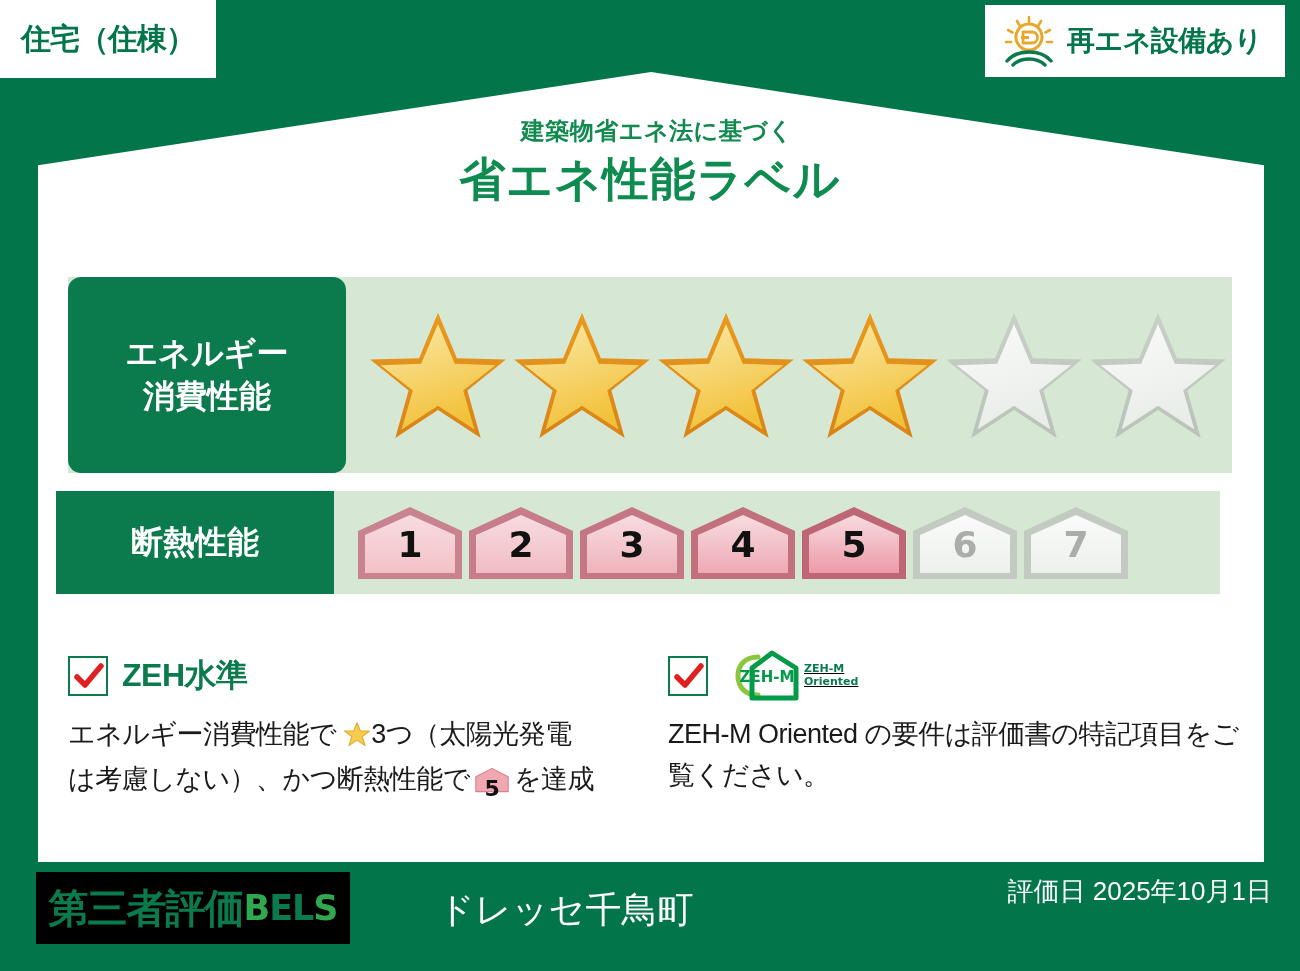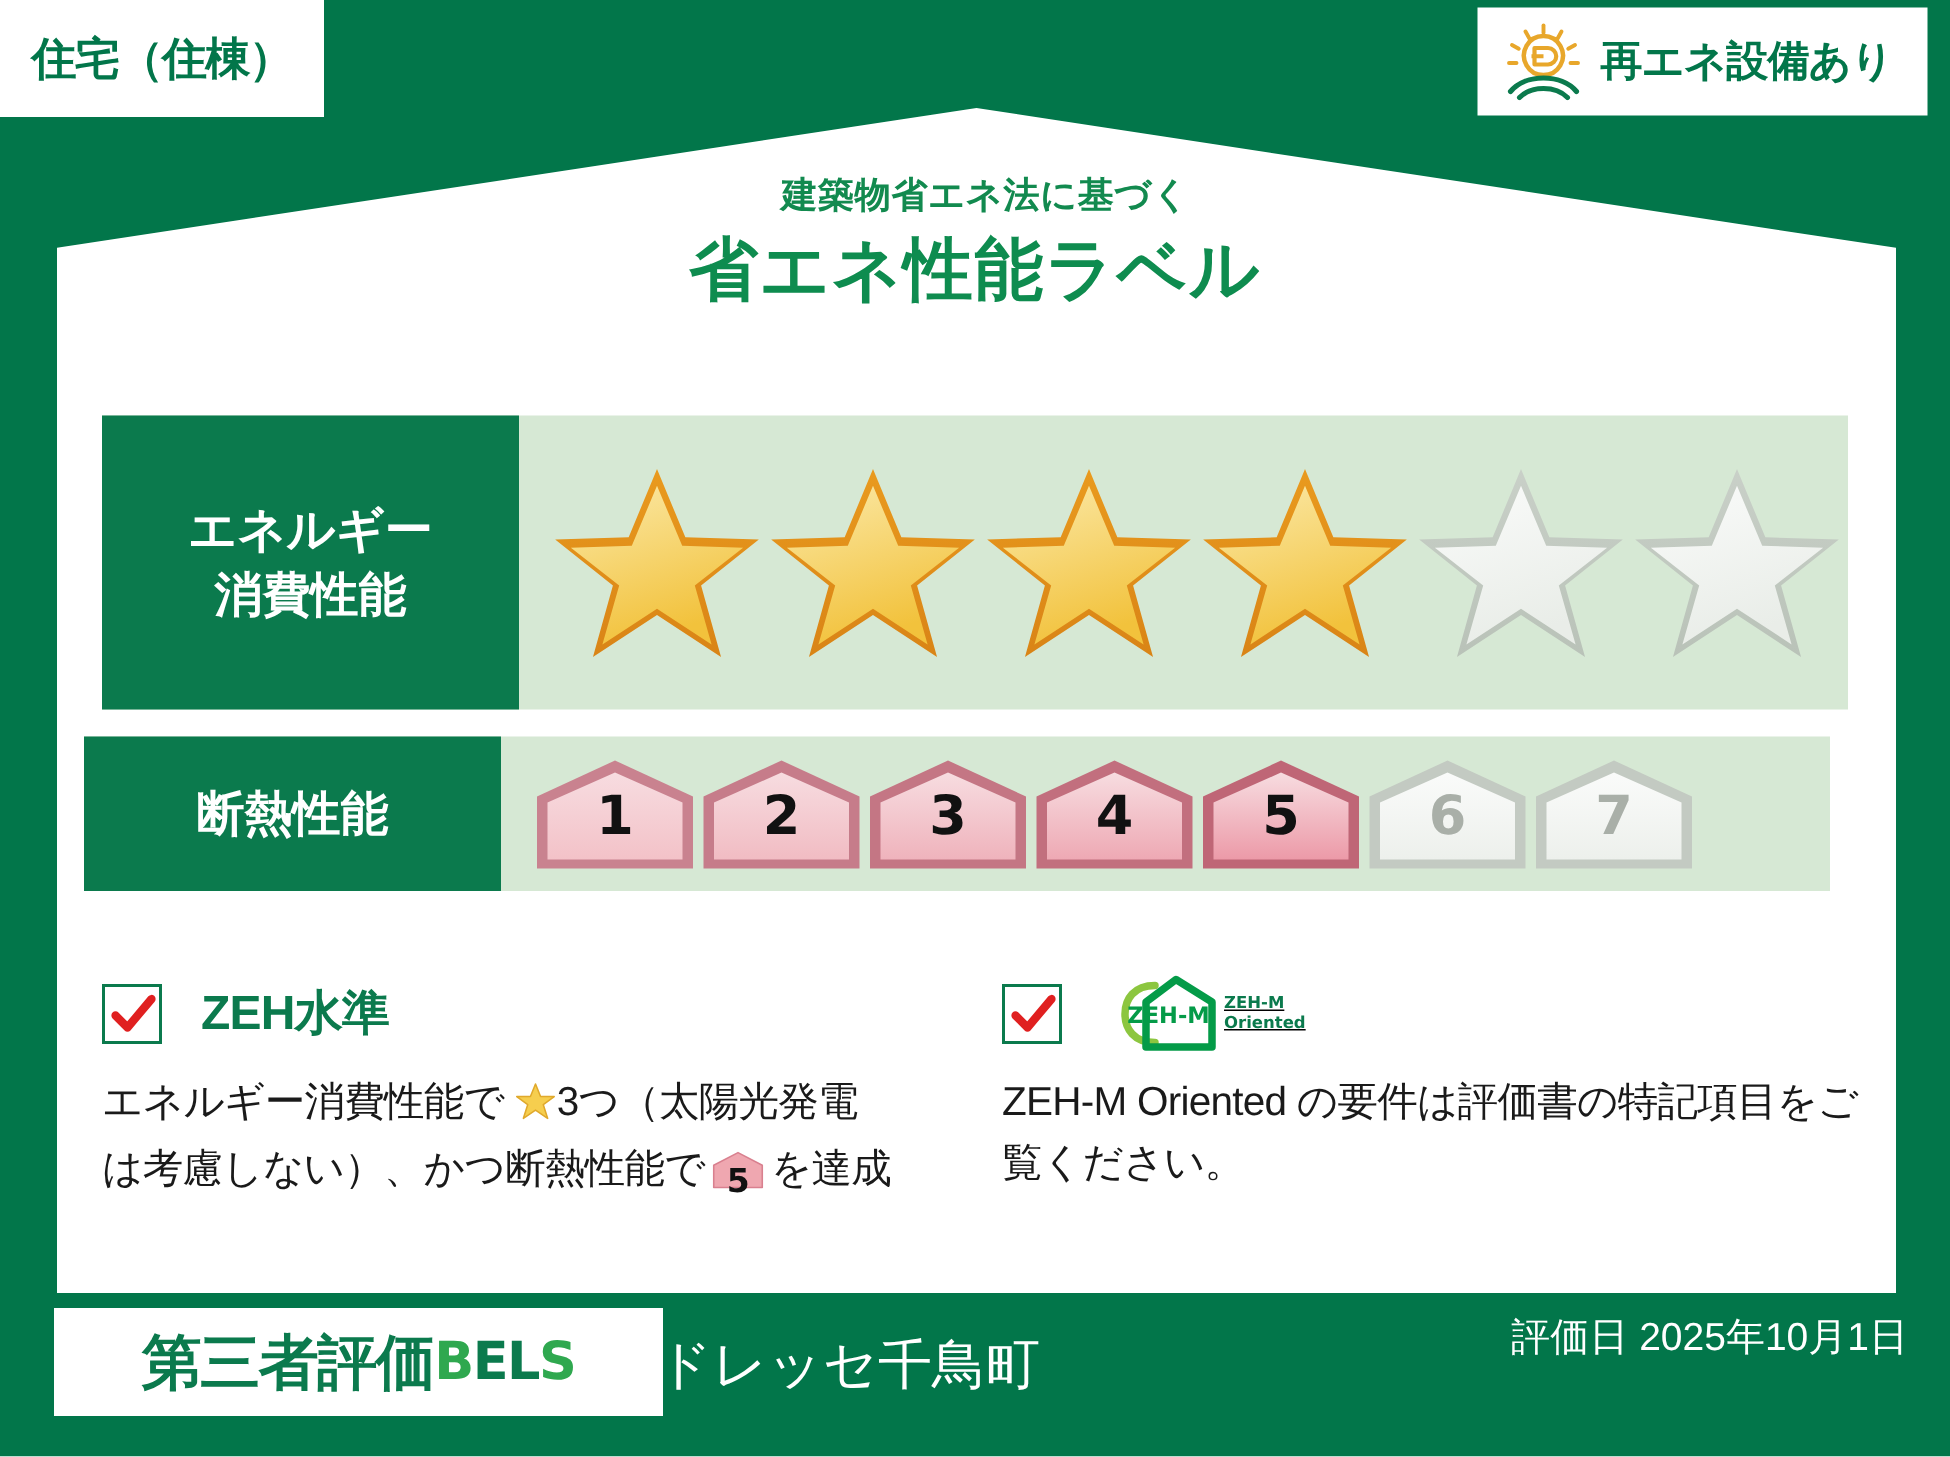--- a/index.html
+++ b/index.html
@@ -85,21 +85,21 @@
   .row-insul  { left: 56px; top: 491px; width: 1164px; height: 103px; }
 
   .row-label {
     flex: 0 0 278px;
     background: #0B7A4D;
     display: flex; flex-direction: column;
     align-items: center; justify-content: center;
     color: #ffffff; font-weight: 700;
     letter-spacing: 0px;
   }
-  .row-energy .row-label { font-size: 32px; line-height: 1.35; }
+  .row-energy .row-label { font-size: 32px; line-height: 1.35; border-radius: 13px; }
   .row-insul  .row-label { font-size: 32px; }
 
   .row-content {
     flex: 1;
     display: flex; align-items: center;
     padding-left: 22px;
   }
 
   
   .stars { display: flex; align-items: center; gap: 4px; }
@@ -121,21 +121,21 @@
 
   
   .criteria {
     position: absolute;
     left: 68px; top: 650px;
     width: 1180px; height: 180px;
     display: flex;
   }
   .crit-col { width: 600px; }
   .crit-col.right { width: 580px; }
-  .crit-head { display: flex; align-items: center; gap: 26px; height: 52px; }
+  .crit-head { display: flex; align-items: center; gap: 14px; height: 52px; }
   .checkbox {
     width: 40px; height: 40px;
     border: 2px solid #0B7A4D;
     background: #fff; position: relative; flex: 0 0 40px;
   }
   .checkbox svg { position: absolute; left: 2px; top: 2px; }
   .crit-title {
     color: #0B7A4D; font-size: 32px; font-weight: 700;
     letter-spacing: -0.5px; white-space: nowrap;
   }
@@ -157,22 +157,22 @@
     position: absolute; left:0; right:0; top: 50%;
     transform: translateY(-42%); text-align:center;
     font-size: 22px; font-weight: 700; color:#111;
     font-family: "DejaVu Sans", "Liberation Sans", sans-serif;
   }
 
   
   .footer-bels {
     position: absolute;
     left: 36px; top: 872px;
-    height: 72px; width: 406px;
-    background: #ffffff;
+    height: 72px; width: 314px;
+    background: #000000;
     display: flex; align-items: center; justify-content: center;
     gap: 0;
   }
   .bels-jp {
     color: #0B7A4D; font-size: 40px; font-weight: 700; letter-spacing: -1px;
   }
   .bels-en {
     font-size: 35px; font-weight: 700; letter-spacing: -1px;
     font-family: "DejaVu Sans", "Liberation Sans", sans-serif;
   }

